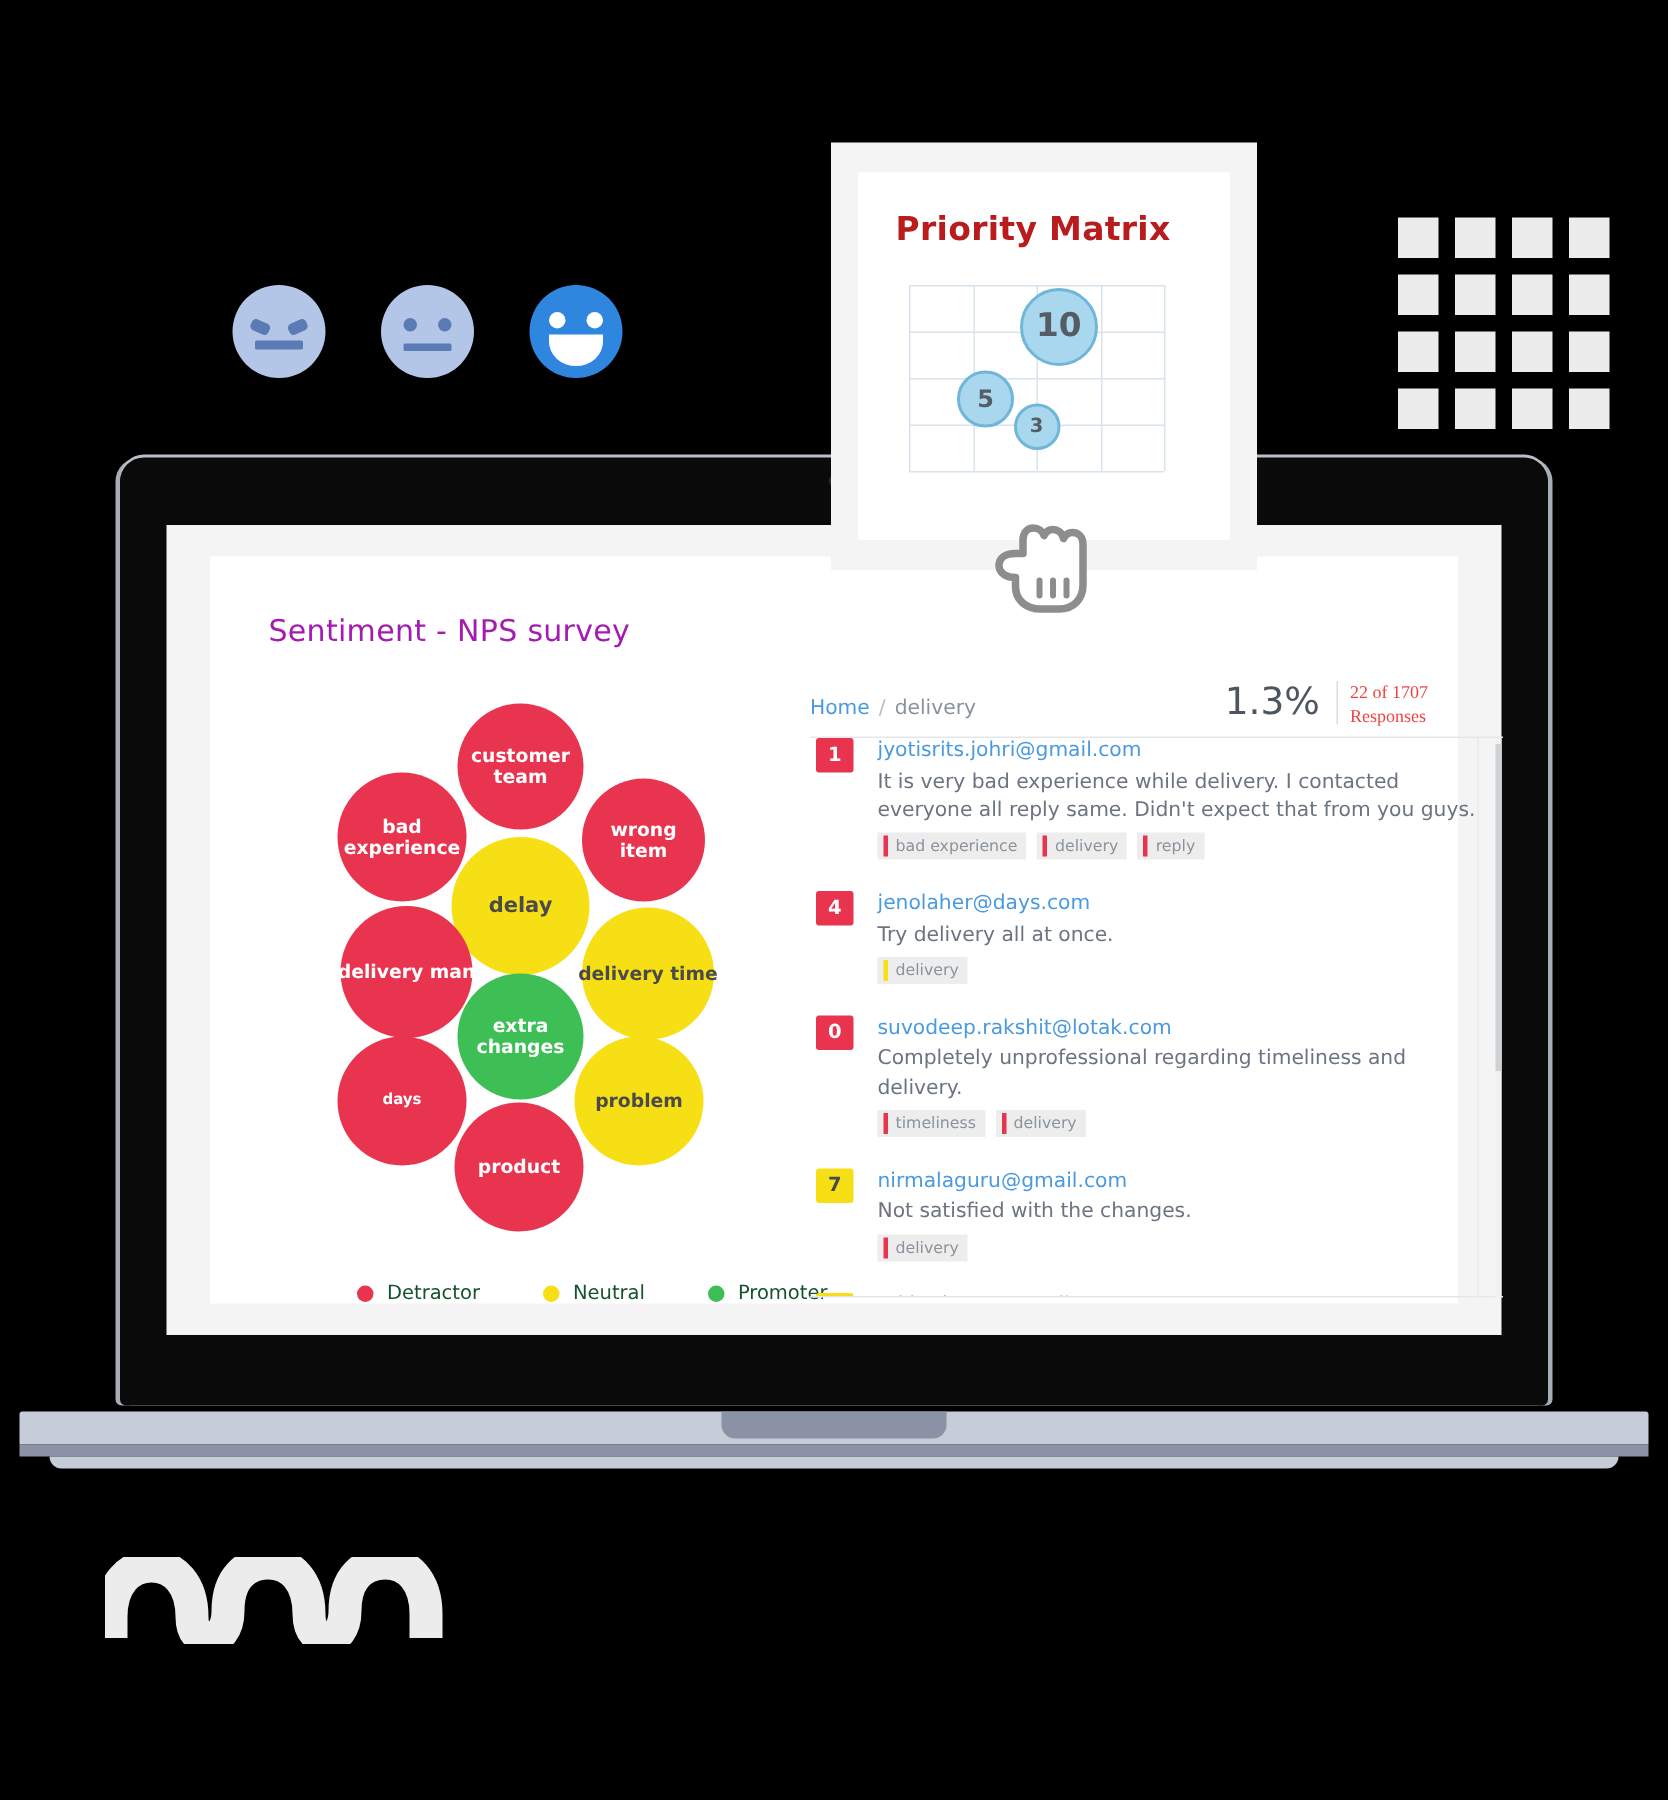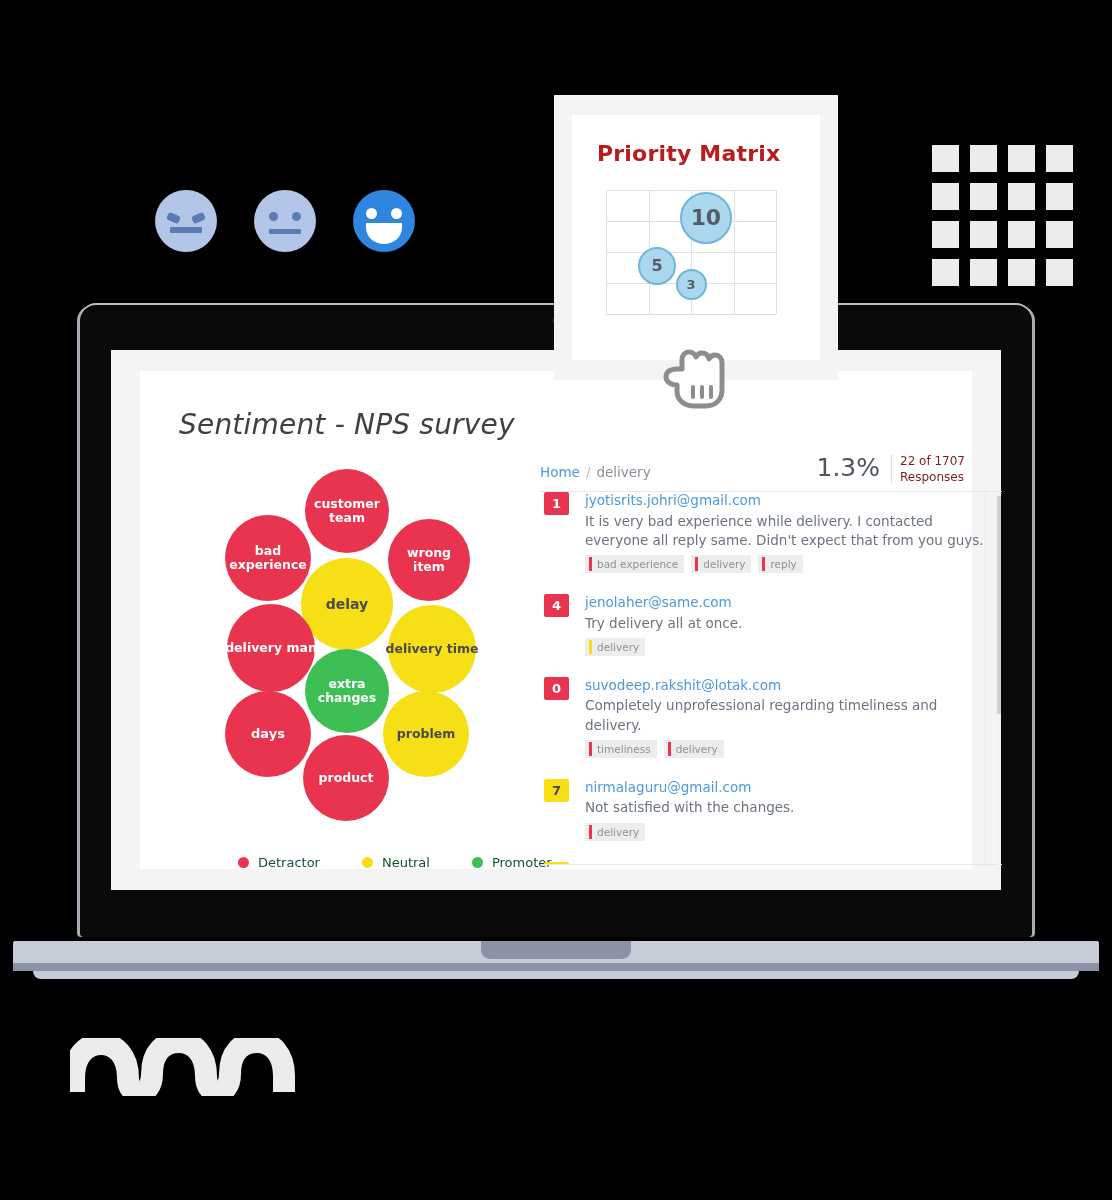--- a/index.html
+++ b/index.html
@@ -66,42 +66,42 @@
 
   .base { position: absolute; left: 13px; top: 941px; width: 1086px; height: 22px;
           background: #c6ccd8; border-radius: 2px 2px 0 0; }
   .base2 { position: absolute; left: 13px; top: 963px; width: 1086px; height: 8px; background: #8b92a6; }
   .base3 { position: absolute; left: 33px; top: 971px; width: 1046px; height: 8px;
            background: #c6ccd8; border-radius: 0 0 9px 9px; }
   .notch { position: absolute; left: 481px; top: 941px; width: 150px; height: 18px;
            background: #8b92a6; border-radius: 0 0 9px 9px; }
 
   
-  .app-title { position: absolute; left: 39px; top: 37px; font-size: 28px; color: #404040; letter-spacing: .2px; font-style: italic; }
+  .app-title { position: absolute; left: 39px; top: 37px; font-size: 20px; color: #a21caf; letter-spacing: .2px; }
 
   
   .bubbles { position: absolute; left: 85px; top: 98px; width: 300px; height: 370px; }
   .bub { position: absolute; border-radius: 50%; display: flex; align-items: center; justify-content: center;
          text-align: center; font-weight: bold; line-height: 1.15; }
   .bub.det { background: #e8344e; color: #fff; }
   .bub.neu { background: #f7df15; color: #4a4a4a; }
   .bub.pro { background: #3dbf55; color: #fff; }
 
   .legend { position: absolute; left: 98px; top: 484px; display: flex; gap: 42px; align-items: center; }
   .lg { display: flex; align-items: center; gap: 9px; font-size: 13px; color: #14532d; }
   .lg i { width: 11px; height: 11px; border-radius: 50%; display: block; }
 
   
   .rpanel { position: absolute; left: 400px; top: 79px; width: 462px; height: 420px; }
   .crumb { position: absolute; left: 0; top: 14px; font-size: 13.5px; color: #8a929b; }
   .crumb a { color: #4a9ade; text-decoration: none; }
   .crumb .sep { color: #b7bdc4; margin: 0 6px; }
   .pct { position: absolute; right: 122px; top: 3px; font-size: 25px; color: #4d5560; }
   .vdiv { position: absolute; right: 110px; top: 4px; width: 1px; height: 29px; background: #d8dde2; }
-  .resp { position: absolute; right: 0; top: 3px; width: 102px; font-size: 12px; color: #7f1d1d; line-height: 1.35; }
+  .resp { position: absolute; right: 0; top: 3px; width: 102px; font-size: 12px; color: #ef4444; line-height: 1.35; font-family: Liberation Serif, serif; }
   .hr { position: absolute; left: 0; top: 41px; width: 462px; height: 1px; background: #e4e7ea; }
 
   .list { position: absolute; left: 0; top: 42px; width: 462px; height: 373px; overflow: hidden;
           border-bottom: 1px solid #e4e7ea; }
   .item { position: relative; padding: 0 0 0 45px; margin-bottom: 21px; }
   .badge { position: absolute; left: 4px; top: 0; width: 25px; height: 23px; border-radius: 2px;
            font-size: 13px; font-weight: bold; display: flex; align-items: center; justify-content: center; }
   .badge.red { background: #e8344e; color: #fff; }
   .badge.yel { background: #f7df15; color: #4a4a4a; }
   .email { font-size: 13.5px; color: #4a9ade; line-height: 1.3; }
@@ -187,21 +187,21 @@
             <span style="padding: 0px 7px; white-space: nowrap;">delivery man</span>
           </div>
           <div class="bub neu" style="left: 163px; top: 136px; width: 88px; height: 88px; font-size: 12.5px;">
             <span style="padding: 0px 7px; white-space: nowrap;">delivery
 time</span>
           </div>
           <div class="bub pro" style="left: 80px; top: 180px; width: 84px; height: 84px; font-size: 12.5px;">
             <span style="padding: 0px 7px; white-space: pre-line;">extra
 changes</span>
           </div>
-          <div class="bub det" style="left: 0px; top: 222px; width: 86px; height: 86px; font-size: 13px;">
+          <div class="bub det" style="left: 0px; top: 222px; width: 86px; height: 86px; font-size: 10px;">
             <span style="padding: 0px 7px; white-space: pre-line;">days</span>
           </div>
           <div class="bub neu" style="left: 158px; top: 222px; width: 86px; height: 86px; font-size: 12.5px;">
             <span style="padding: 0px 7px; white-space: pre-line;">problem</span>
           </div>
           <div class="bub det" style="left: 78px; top: 266px; width: 86px; height: 86px; font-size: 12.5px;">
             <span style="padding: 0px 7px; white-space: pre-line;">product</span>
           </div>
         </div>
 
@@ -247,21 +247,21 @@
                   <span>delivery</span>
                 </span>
                 <span class="tag">
                   <i class="red"></i>
                   <span>reply</span>
                 </span>
               </div>
             </div>
             <div class="item">
               <div class="badge red">4</div>
-              <div class="email">jenolaher@same.com</div>
+              <div class="email">jenolaher@days.com</div>
               <div class="msg">Try delivery all at once.</div>
               <div class="tags">
                 <span class="tag">
                   <i class="yel"></i>
                   <span>delivery</span>
                 </span>
               </div>
             </div>
             <div class="item">
               <div class="badge red">0</div>

